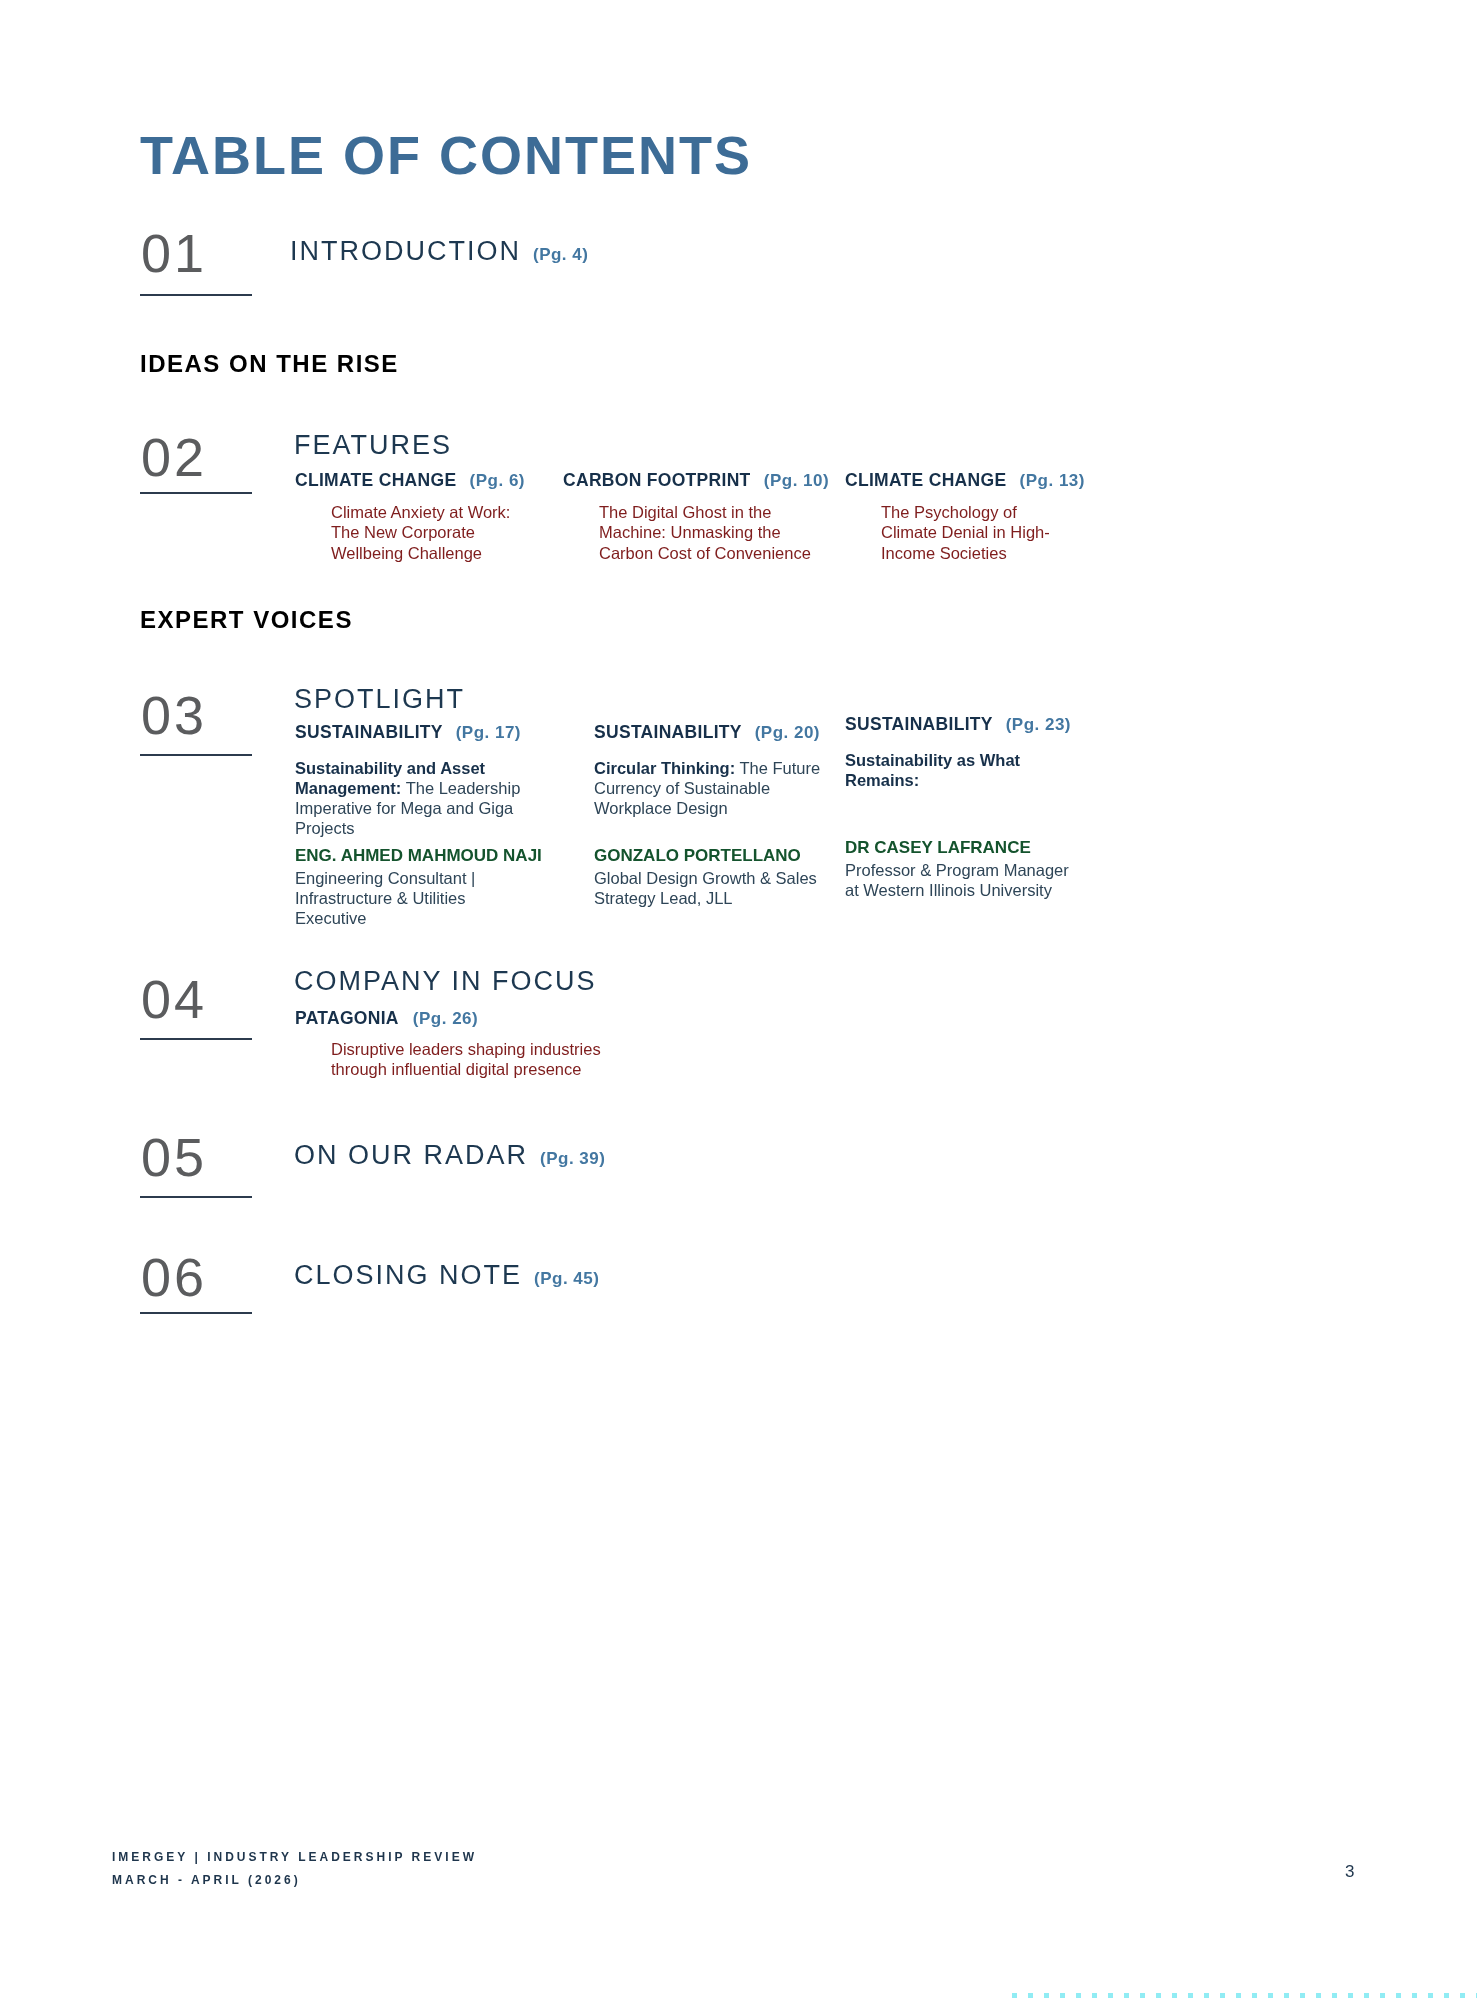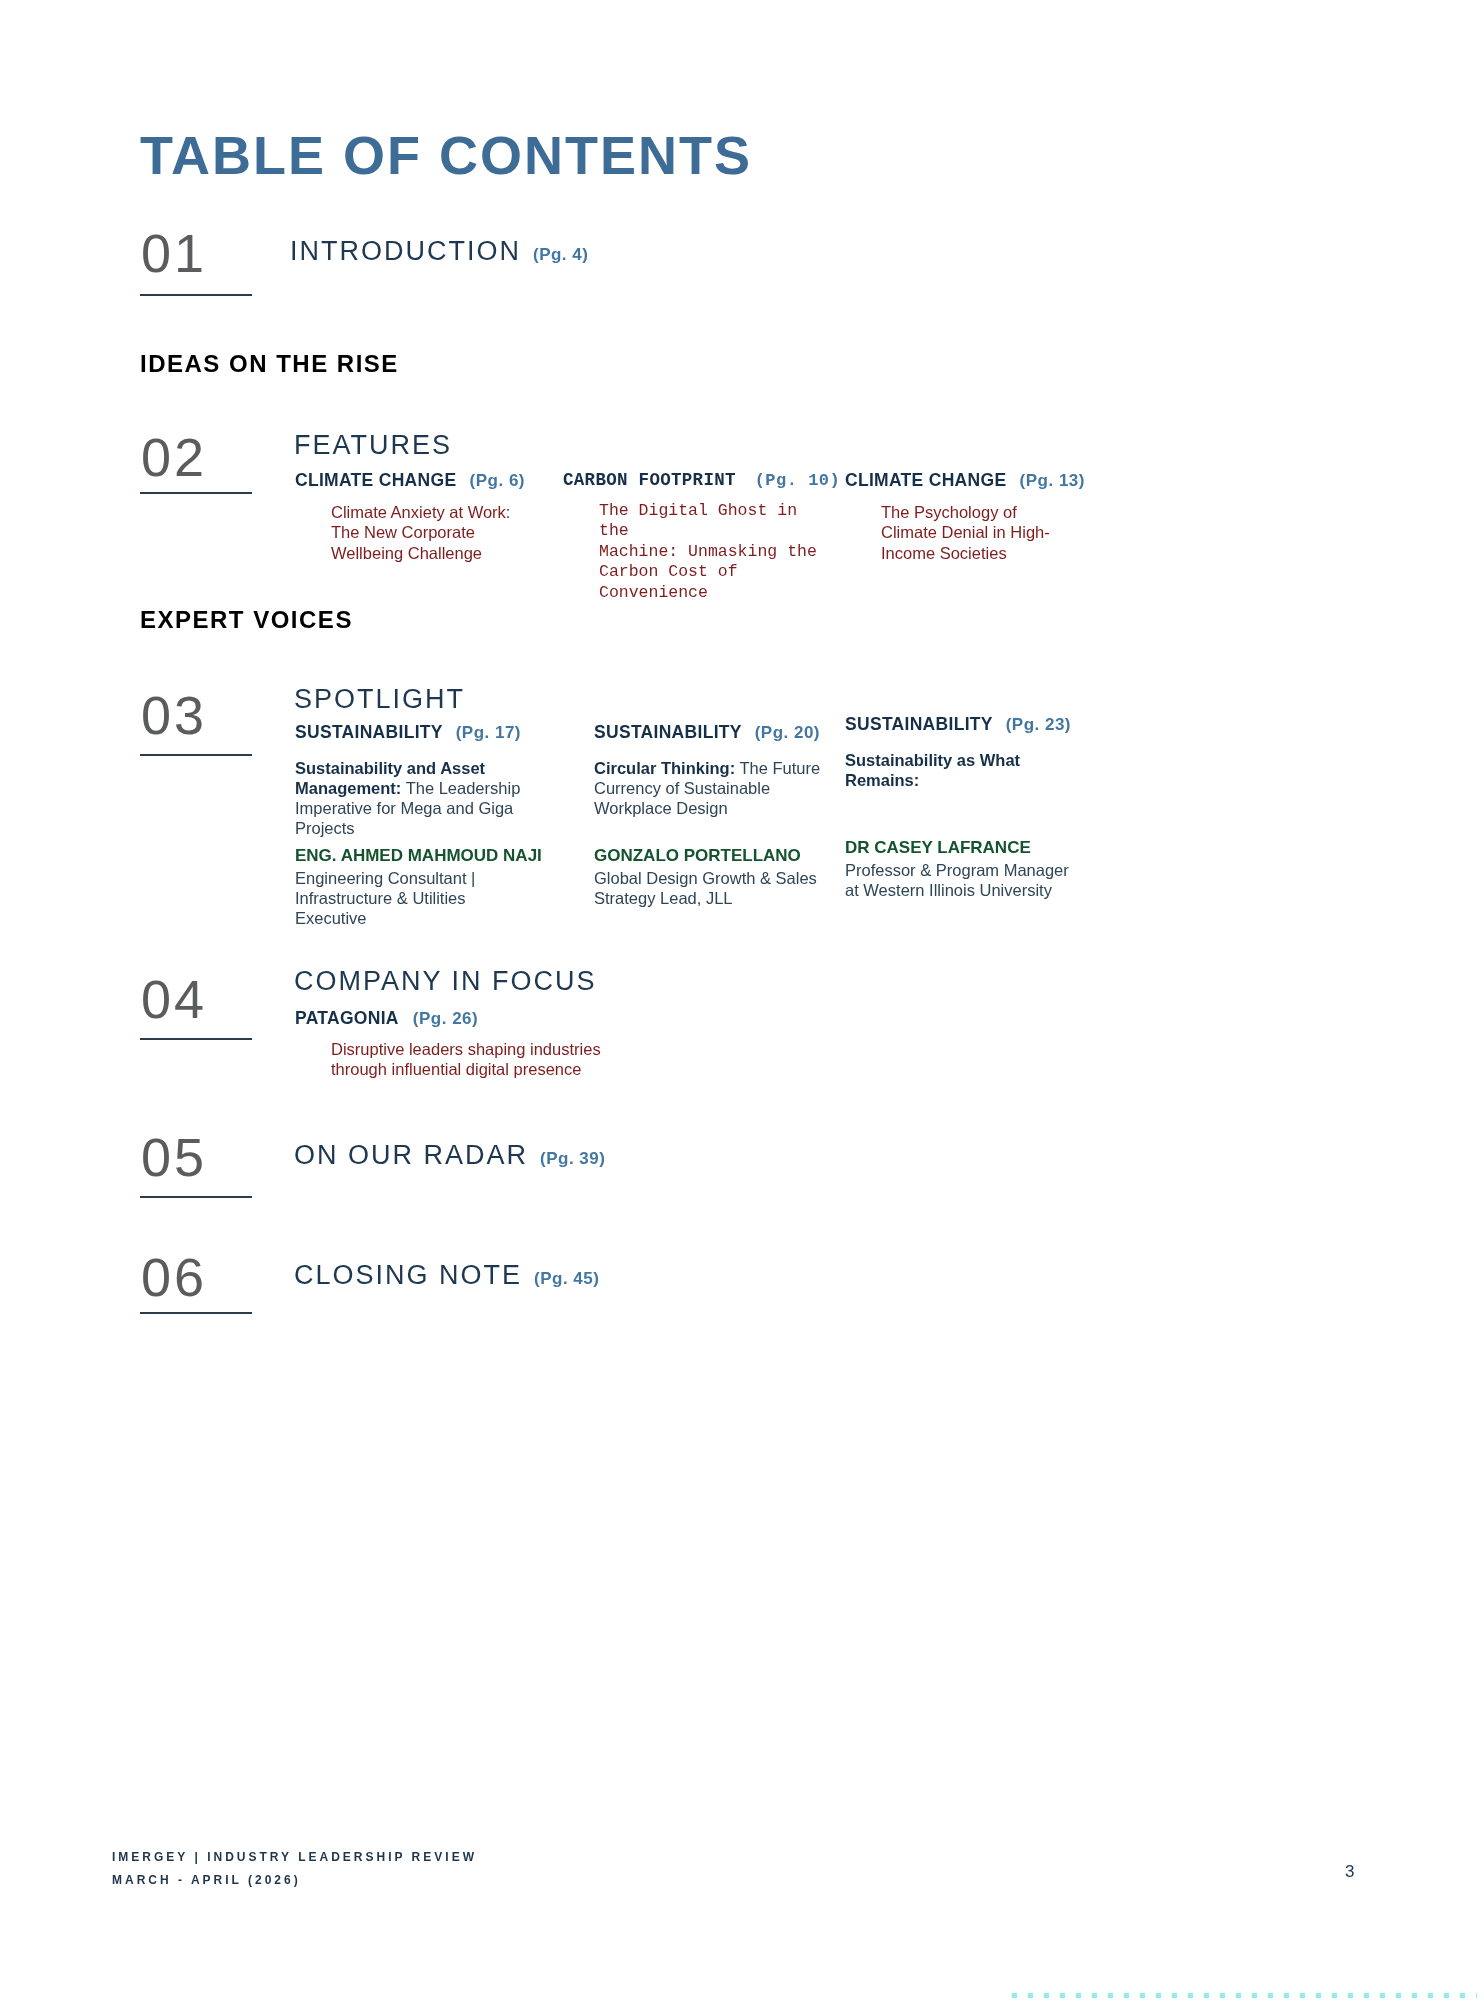--- a/index.html
+++ b/index.html
@@ -78,21 +78,21 @@
   <div class="col" style="left:295px;top:470px;width:260px;">
     <div class="col-header">
       <span>CLIMATE CHANGE</span>
       <span class="page-ref">(Pg. 6)</span>
     </div>
     <div class="col-body">Climate Anxiety at Work:
 The New Corporate
 Wellbeing Challenge</div>
   </div>
 
-  <div class="col" style="left:563px;top:470px;width:270px;font-family:Liberation Mono, monospace;">
+  <div class="col" style="left:563px;top:470px;width:270px;">
     <div class="col-header">
       <span>CARBON FOOTPRINT</span>
       <span class="page-ref">(Pg. 10)</span>
     </div>
     <div class="col-body">The Digital Ghost in the
 Machine: Unmasking the
 Carbon Cost of Convenience</div>
   </div>
 
   <div class="col" style="left:845px;top:470px;width:260px;">

